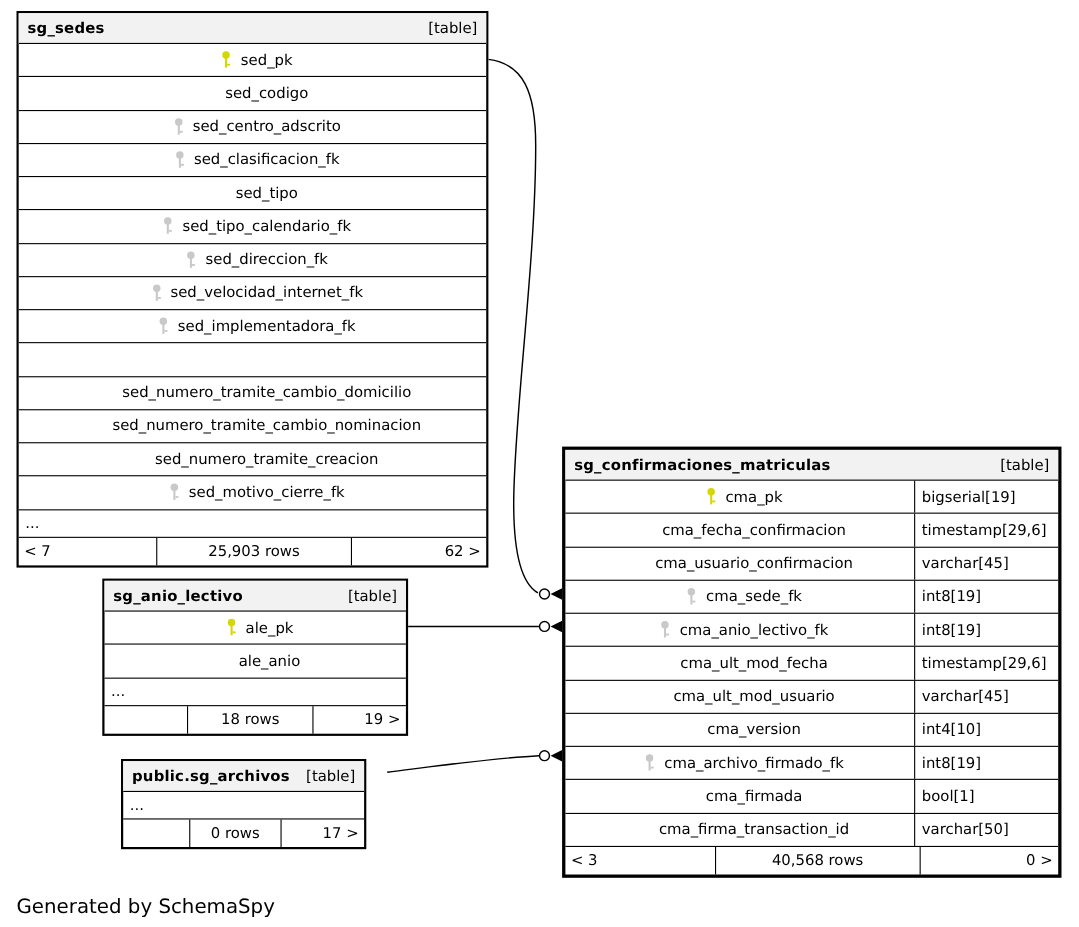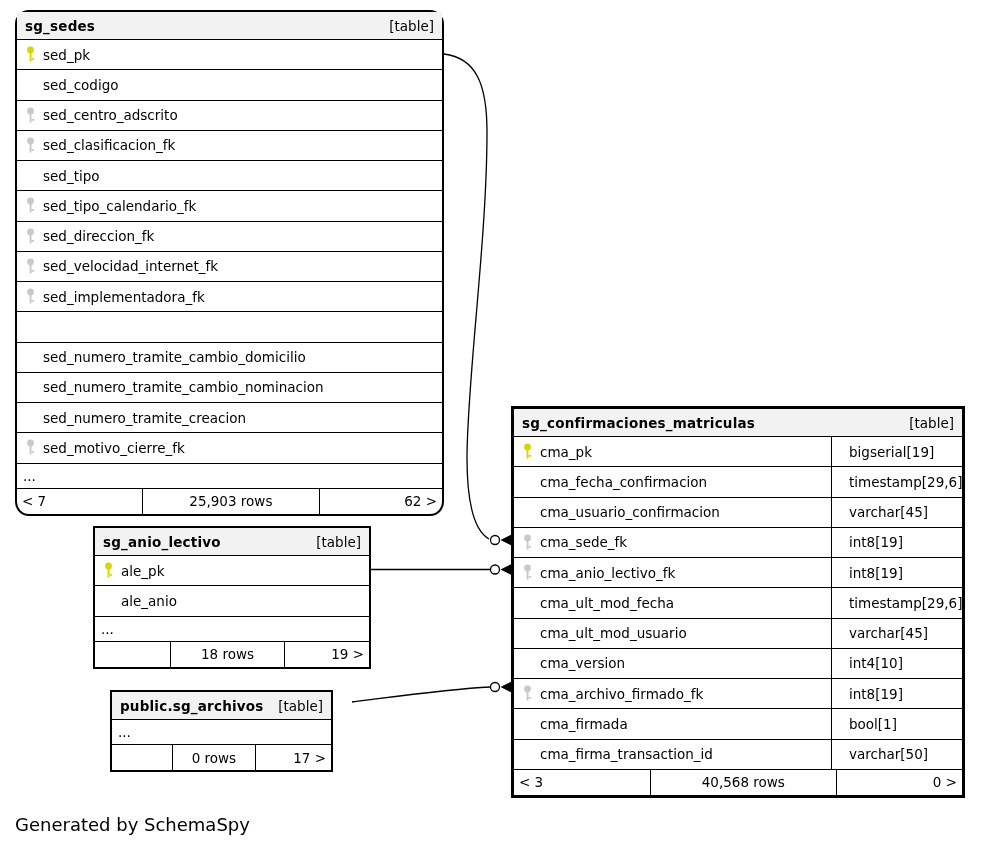--- a/index.html
+++ b/index.html
@@ -12,25 +12,25 @@
   .tbl{position:absolute;background:#fff;border:2px solid #000;box-sizing:border-box;}
   .tbl.focal{border-width:3px;}
   .tbl-header{
     display:flex;justify-content:space-between;align-items:center;
     background:#f2f2f2;border-bottom:1px solid #000;
     padding:0 8px;height:27px;
   }
   .tbl-title{font-weight:bold;letter-spacing:.2px;}
   .tbl-tag{font-weight:normal;}
   .row{display:flex;align-items:stretch;height:29.25px;border-bottom:1px solid #000;}
-  .row .namecell{display:flex;align-items:center;flex:1;min-width:0;}
+  .row .namecell{display:flex;align-items:center;flex:1;min-width:0;justify-content:center;}
   .tbl.focal .row .namecell{flex:0 0 317px;}
   .row .typecell{
     flex:1;border-left:1px solid #000;display:flex;align-items:center;
-    padding-left:17px;box-sizing:border-box;
+    padding-left:6px;box-sizing:border-box;
   }
   .keyicon{width:14px;margin-left:6px;margin-right:6px;display:flex;align-items:center;justify-content:center;flex:0 0 14px;}
   .keyicon.none svg{visibility:hidden;}
   .keyicon.pk{color:#d6d600;}
   .keyicon.fk{color:#c9c9c9;}
   .keyicon svg{display:block;}
   .ellipsisrow{height:24px;display:flex;align-items:center;padding-left:6px;border-bottom:1px solid #000;}
   .statsrow{display:flex;height:25px;align-items:stretch;}
   .statsrow span{display:flex;align-items:center;box-sizing:border-box;}
   .statsrow .s-left{padding-left:5px;}
@@ -54,21 +54,21 @@
       <circle cx="495" cy="569.5" r="4.5"></circle>
       <circle cx="495" cy="687" r="4.5"></circle>
     </g>
     <g fill="#000" stroke="none">
       <polygon points="511,534.8 511,545.2 500.5,540"></polygon>
       <polygon points="511,564.3 511,574.7 500.5,569.5"></polygon>
       <polygon points="511,681.8 511,692.2 500.5,687"></polygon>
     </g>
   </svg>
 
-  <div class="tbl" style="left:15px;top:10px;width:429px;border-radius:14px;">
+  <div class="tbl" style="left:15px;top:10px;width:429px;">
     <div class="tbl-header">
       <span class="tbl-title">sg_sedes</span>
       <span class="tbl-tag">[table]</span>
     </div>
     <div class="row">
       <span class="namecell">
           <span class="keyicon pk">
             <svg width="11" height="17" viewBox="0 0 11 17" fill="currentColor">
               <circle cx="5.5" cy="4" r="3.4"></circle>
               <rect x="4.6" y="6.5" width="1.9" height="9"></rect>

